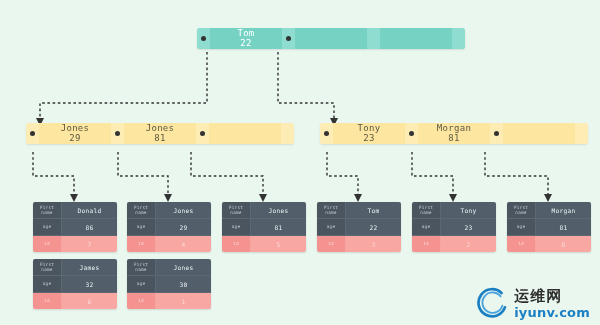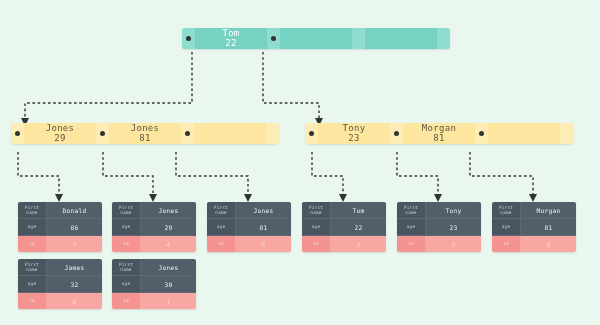--- a/index.html
+++ b/index.html
@@ -1,21 +1,21 @@
 <!DOCTYPE html>
 <html><head>
 <meta charset="utf-8">
 <style>
   html,body{margin:0;padding:0;}
   body{
     width:600px;height:325px;overflow:hidden;position:relative;
     background:#e9f7ef;
     font-family:"DejaVu Sans Mono","Liberation Mono",monospace;
   }
-  #canvas{position:absolute;left:1px;top:0;width:580px;height:325px;}
+  #canvas{position:absolute;left:16px;top:0;width:580px;height:325px;}
   svg.links{position:absolute;left:0;top:0;width:600px;height:325px;pointer-events:none;}
 
   
   .node{position:absolute;display:flex;align-items:stretch;border-radius:3px;overflow:hidden;
         box-shadow:0 1px 2px rgba(0,0,0,.10);}
   .node.root{background:#8fdcd0;}
   .node.internal{background:#fdedb4;}
 
   .ptr{width:13px;display:flex;align-items:center;justify-content:center;flex:0 0 13px;}
   .node.root .ptr{background:#8fdcd0;}
@@ -341,14 +341,25 @@
       </div>
       <div class="row id">
         <div class="lab">
             <span>id</span>
           </div>
         <div class="val">8</div>
       </div>
     </div>
   </div>
 
+  <div id="watermark">
+    <svg class="ring" viewBox="0 0 40 40">
+      <path d="M30,7 A16,16 0 1 0 34,24" fill="none" stroke="#1b7fc4" stroke-width="3.2" stroke-linecap="round"></path>
+      <path d="M29,11 A12,12 0 1 0 31,22" fill="none" stroke="#4aa3dd" stroke-width="2.2" stroke-linecap="round"></path>
+    </svg>
+    <div class="wtext">
+      <span class="cn">运维网</span>
+      <span class="dom">iyunv.com</span>
+    </div>
+    <span class="handle">@Draveness</span>
+  </div>
 
 </div>
 
 </body></html>

